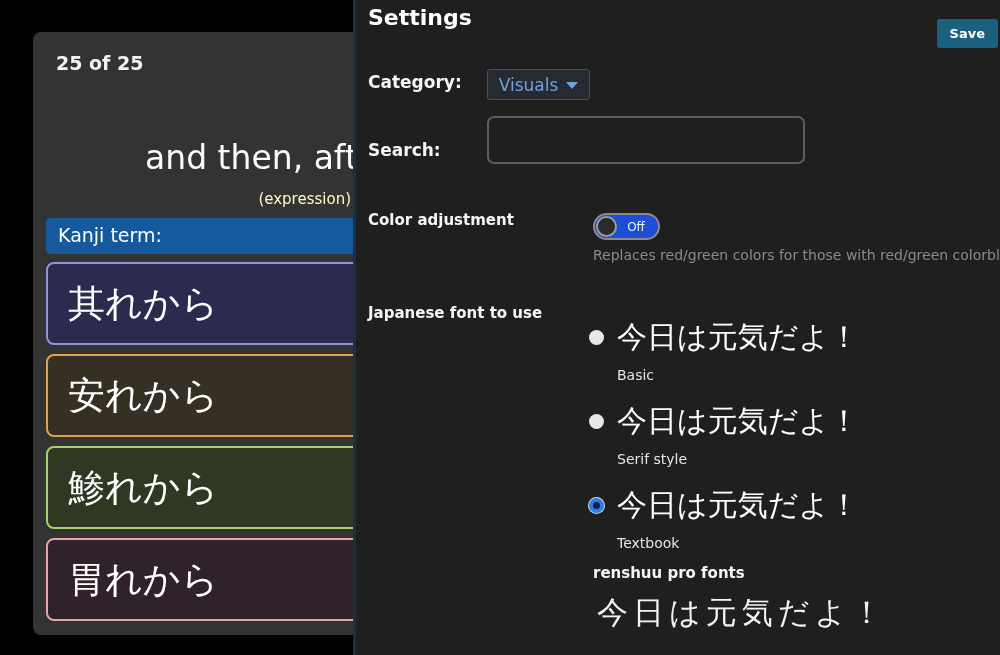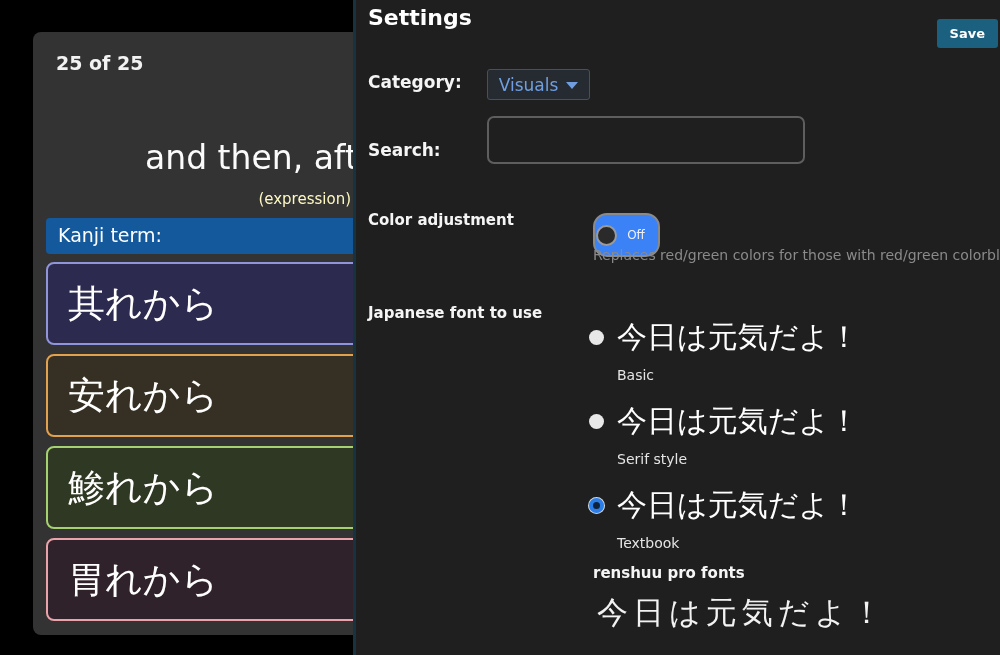--- a/index.html
+++ b/index.html
@@ -100,25 +100,25 @@
   .search-input {
     position: absolute; left: 131px; top: 116px;
     width: 318px; height: 48px;
     background: #1f1f1f;
     border: 2px solid #5e5e5e; border-radius: 7px;
     color: #eee; font-family: inherit; font-size: 16px;
     padding: 0 10px; outline: none;
   }
   .toggle {
     position: absolute; left: 237px; top: 213px;
-    width: 67px; height: 44px;
+    width: 67px; height: 27px;
     border: 2px solid #8a8a8a; border-radius: 14px;
     display: flex; align-items: center;
     cursor: pointer;
-    background: #3b82f6;
+    background: #1d4ed8;
   }
   .toggle-knob {
     width: 21px; height: 21px;
     border-radius: 50%;
     border: 2px solid #9a9a9a;
     background: #2a2a2a;
     margin-left: 1px;
   }
   .toggle-text {
     flex: 1; text-align: center;

